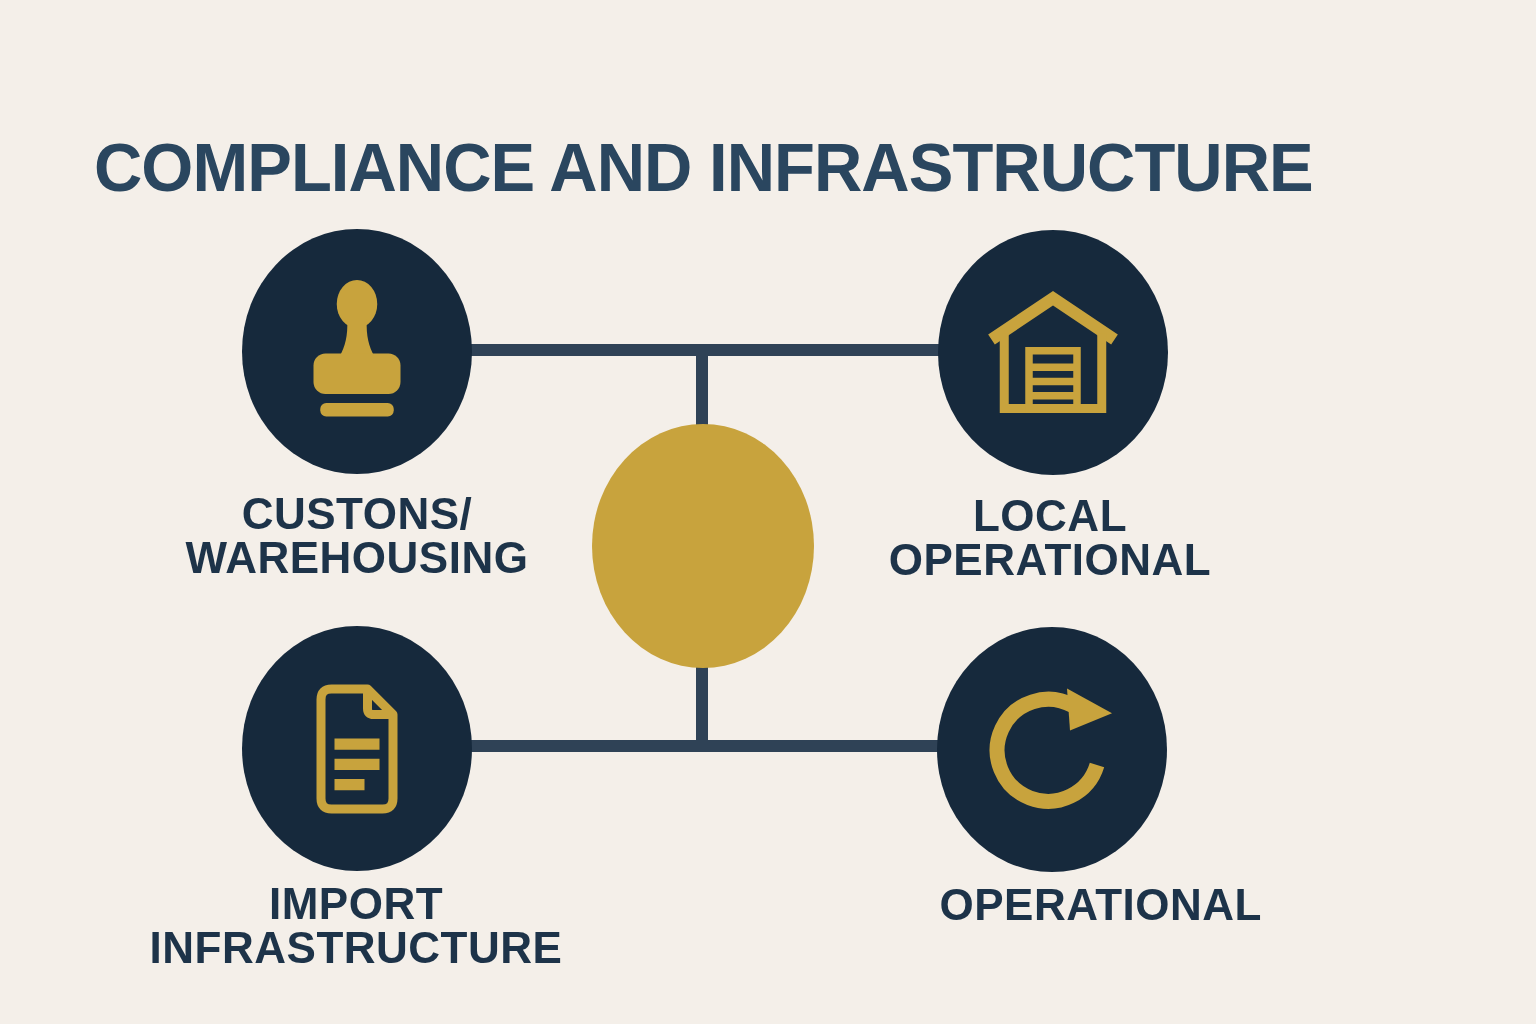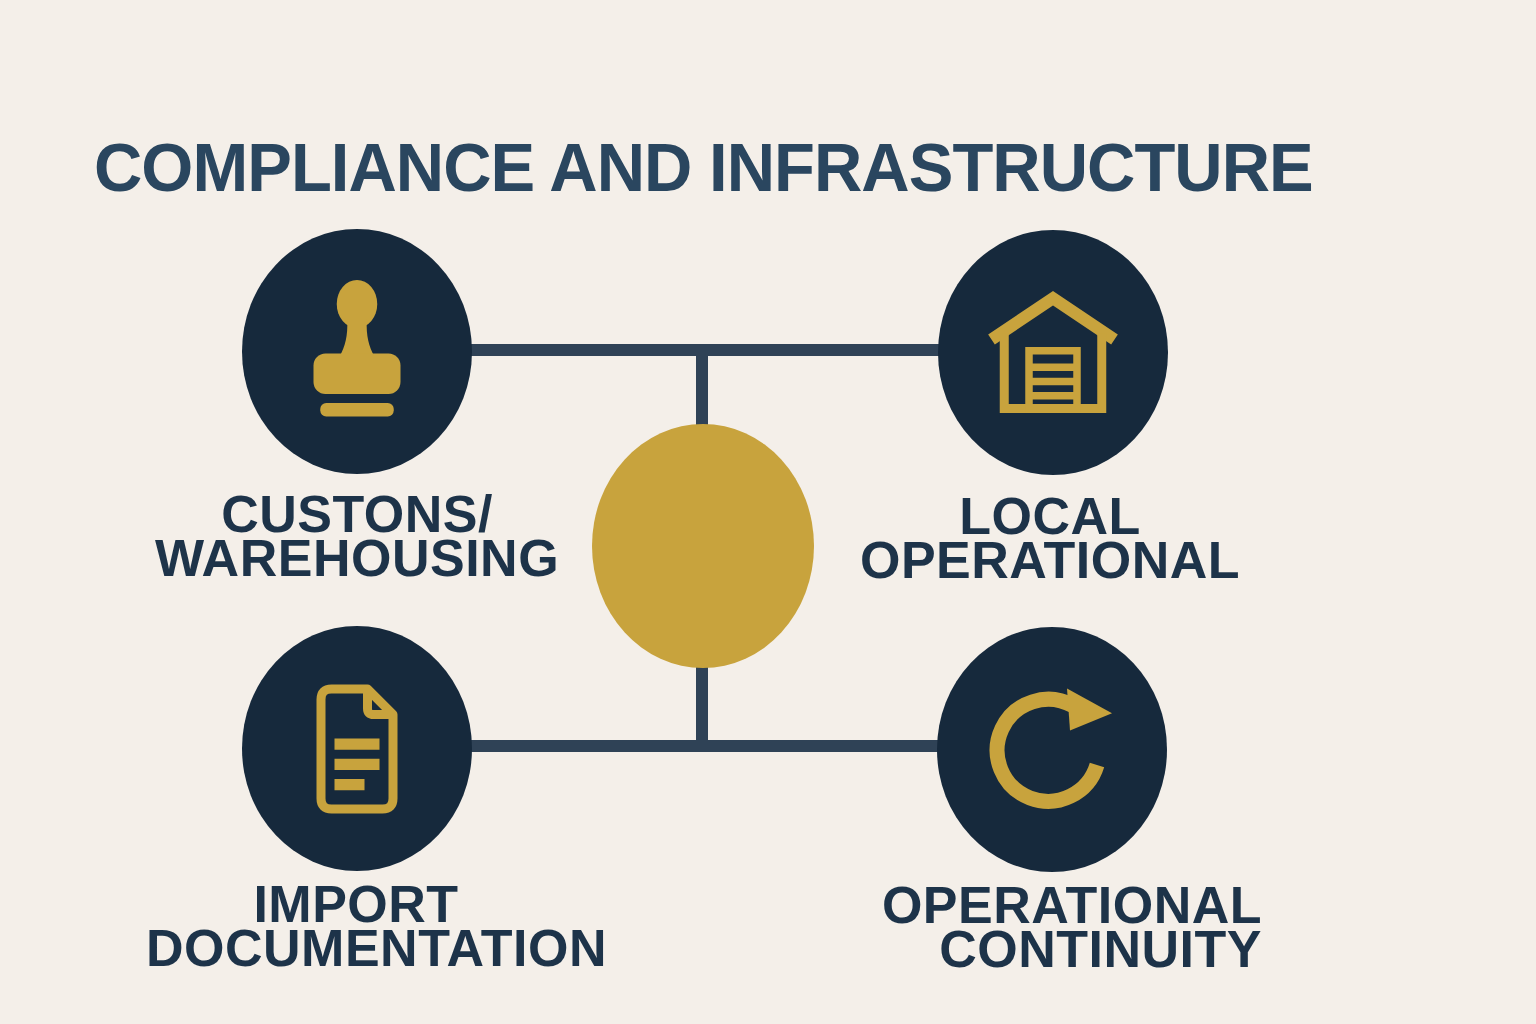--- a/index.html
+++ b/index.html
@@ -62,21 +62,21 @@
   .node-import      { left: 242px; top: 626px; }
   .node-operational { left: 937px; top: 627px; }
   .node-circle svg {
     width: 150px;
     height: 150px;
   }
   .node-label {
     position: absolute;
     width: 420px;
     text-align: center;
-    font-size: 52px;
+    font-size: 44px;
     font-weight: bold;
     line-height: 44px;
     letter-spacing: 0.5px;
     color: #1d3349;
   }
   .label-customs     { left: 147px; top: 492px; }
   .label-warehousing { left: 840px; top: 494px; }
   .label-import      { left: 146px; top: 882px; }
   .label-operational { left: 842px; top: 883px; text-align: right; }
 </style>
@@ -142,21 +142,20 @@
     <div>WAREHOUSING</div>
   </div>
 
   <div class="node-label label-warehousing">
     <div>LOCAL</div>
     <div>OPERATIONAL</div>
   </div>
 
   <div class="node-label label-import">
     <div>IMPORT</div>
-    <div>DOCUMENTATION</div>
+    <div>INFRASTRUCTURE</div>
   </div>
 
   <div class="node-label label-operational">
     <div>OPERATIONAL</div>
-    <div>CONTINUITY</div>
   </div>
 
 </div>
 
 </body></html>

